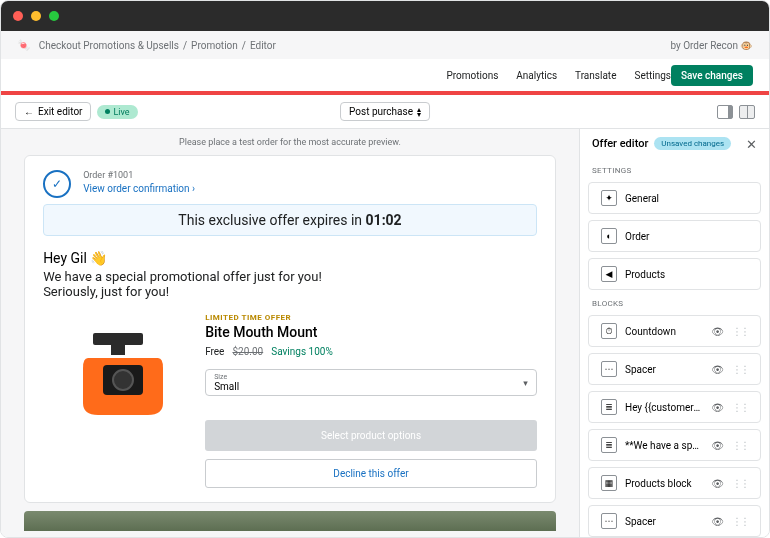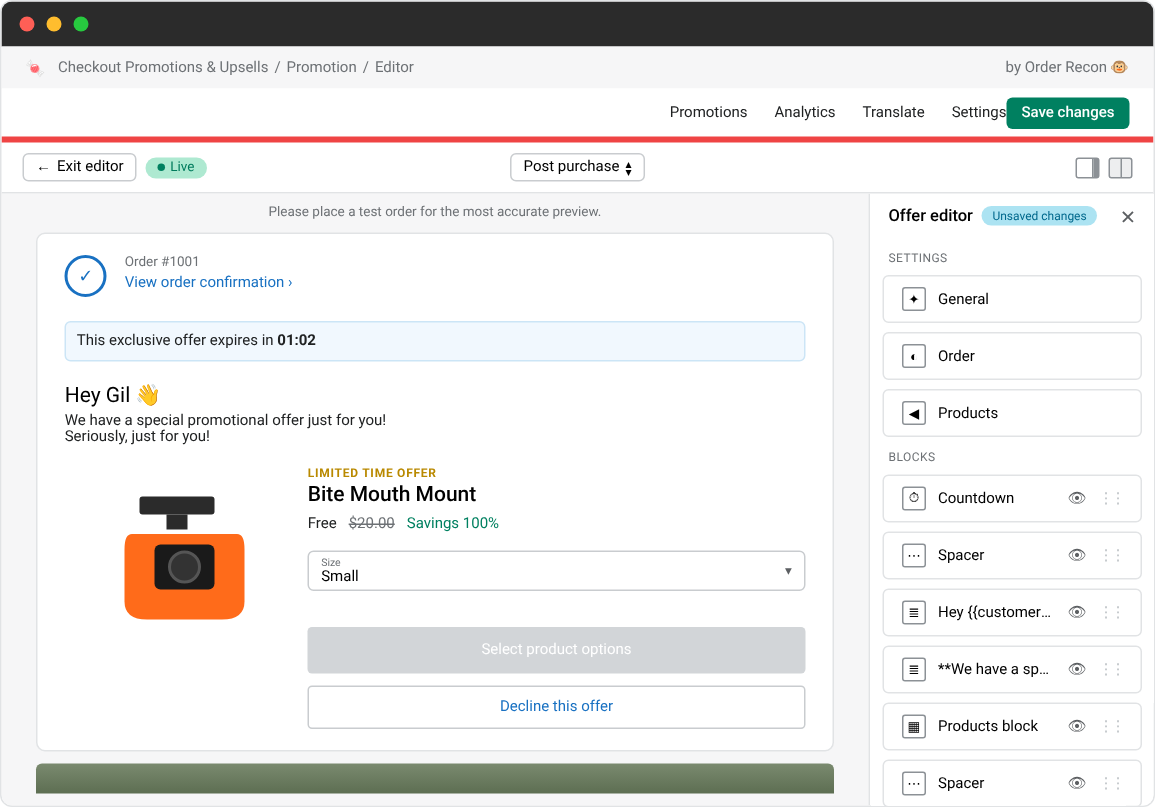--- a/index.html
+++ b/index.html
@@ -27,23 +27,23 @@
 .vi span:last-child{border:none}
 .main{flex:1;display:flex;overflow:hidden}
 .preview{flex:1;background:#f6f6f7;overflow-y:auto;display:flex;flex-direction:column;align-items:center}
 .preview-note{font-size:9px;color:#6d7175;text-align:center;padding:8px 0}
 .card{background:#fff;width:92%;border-radius:6px;padding:14px 18px;border:1px solid #e1e3e5}
 .order-head{display:flex;gap:12px;align-items:flex-start}
 .check-circle{width:28px;height:28px;border:2px solid #1971c2;border-radius:50%;display:flex;align-items:center;justify-content:center;color:#1971c2;font-size:12px;flex-shrink:0}
 .order-num{font-size:9px;color:#6d7175}
 .order-msg{font-size:13px;color:#202223;margin-top:1px}
 .confirm-link{font-size:10px;color:#1971c2;margin-top:3px;display:block}
-.countdown{background:#f1f8fe;border:1px solid #cce5f6;border-radius:4px;text-align:left;padding:7px;font-size:10px;color:#202223;margin-top:16px}
+.countdown{background:#f1f8fe;border:1px solid #cce5f6;border-radius:4px;text-align:center;padding:7px;font-size:14px;color:#202223;margin-top:6px}
 .greet{font-size:14px;margin-top:14px}
-.sub{font-size:10px;color:#202223;margin-top:3px}
+.sub{font-size:13px;color:#202223;margin-top:3px}
 .prod-row{display:flex;gap:2px;margin-top:14px}
 .prod-img{width:160px;height:120px;display:flex;align-items:center;justify-content:center}
 .prod-info{flex:1}
 .lto{font-size:8px;font-weight:700;color:#b98900;letter-spacing:.5px}
 .prod-name{font-size:14px;font-weight:500;margin-top:2px}
 .price-row{display:flex;gap:8px;align-items:baseline;margin-top:6px;font-size:10px}
 .free{color:#202223}
 .strike{text-decoration:line-through;color:#6d7175}
 .savings{color:#008060}
 .size-sel{border:1px solid #c9cccf;border-radius:4px;padding:3px 8px;margin-top:12px;display:flex;flex-direction:column;position:relative}

